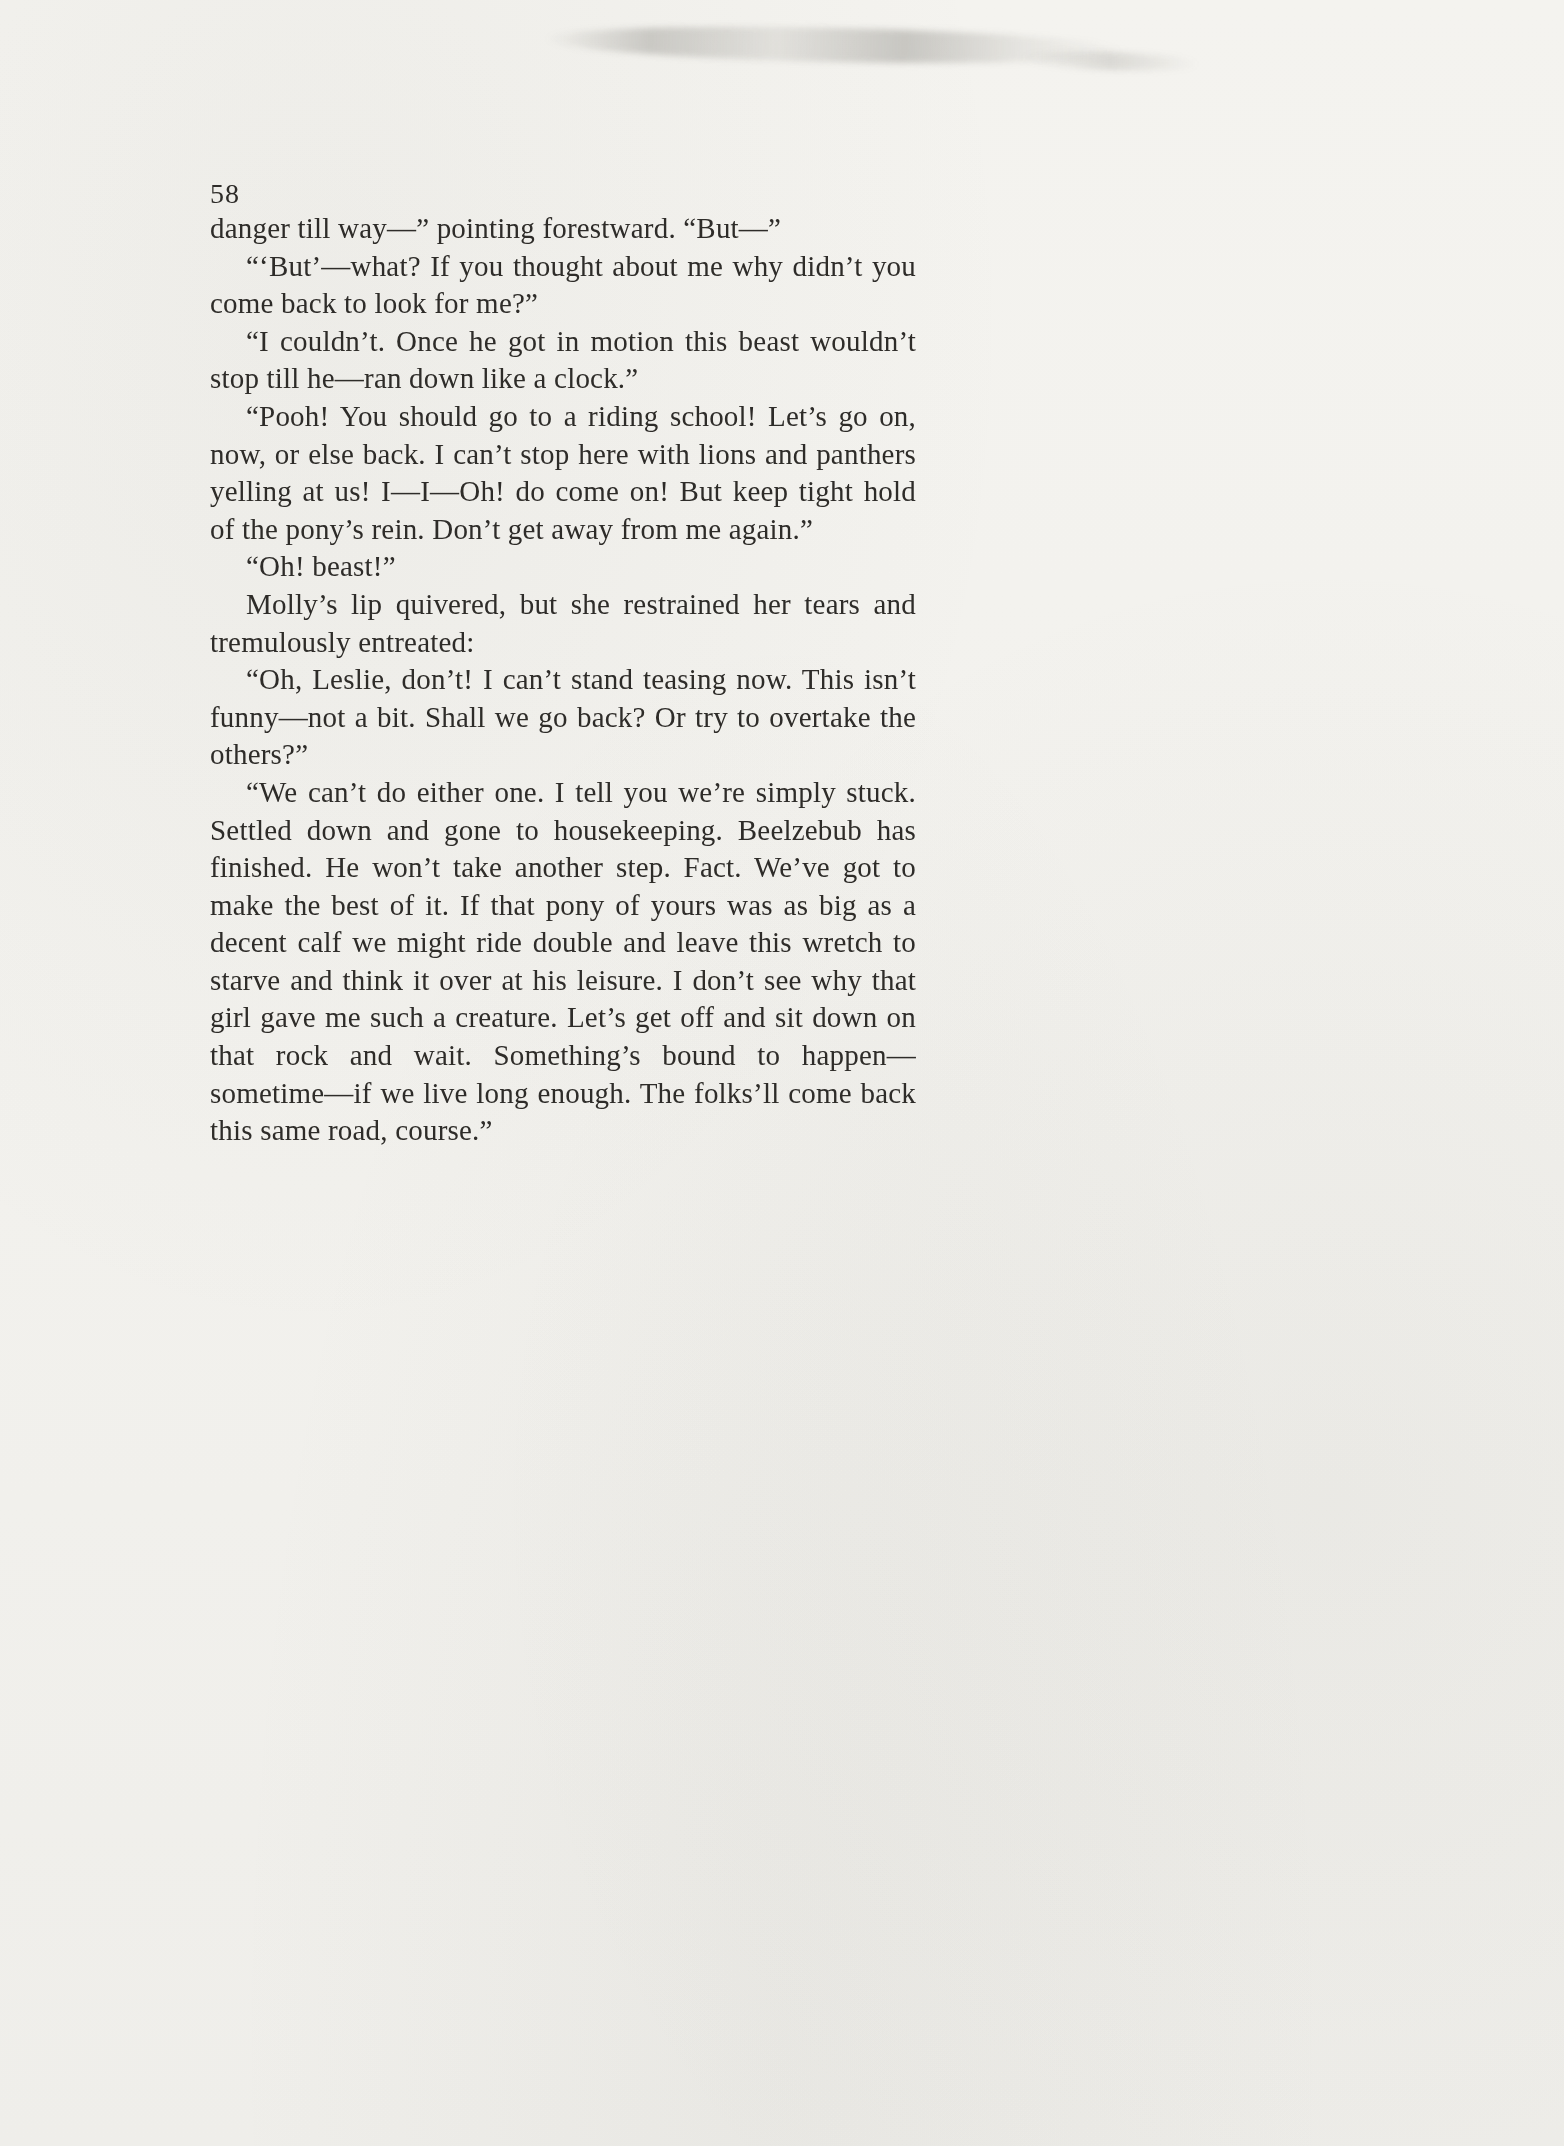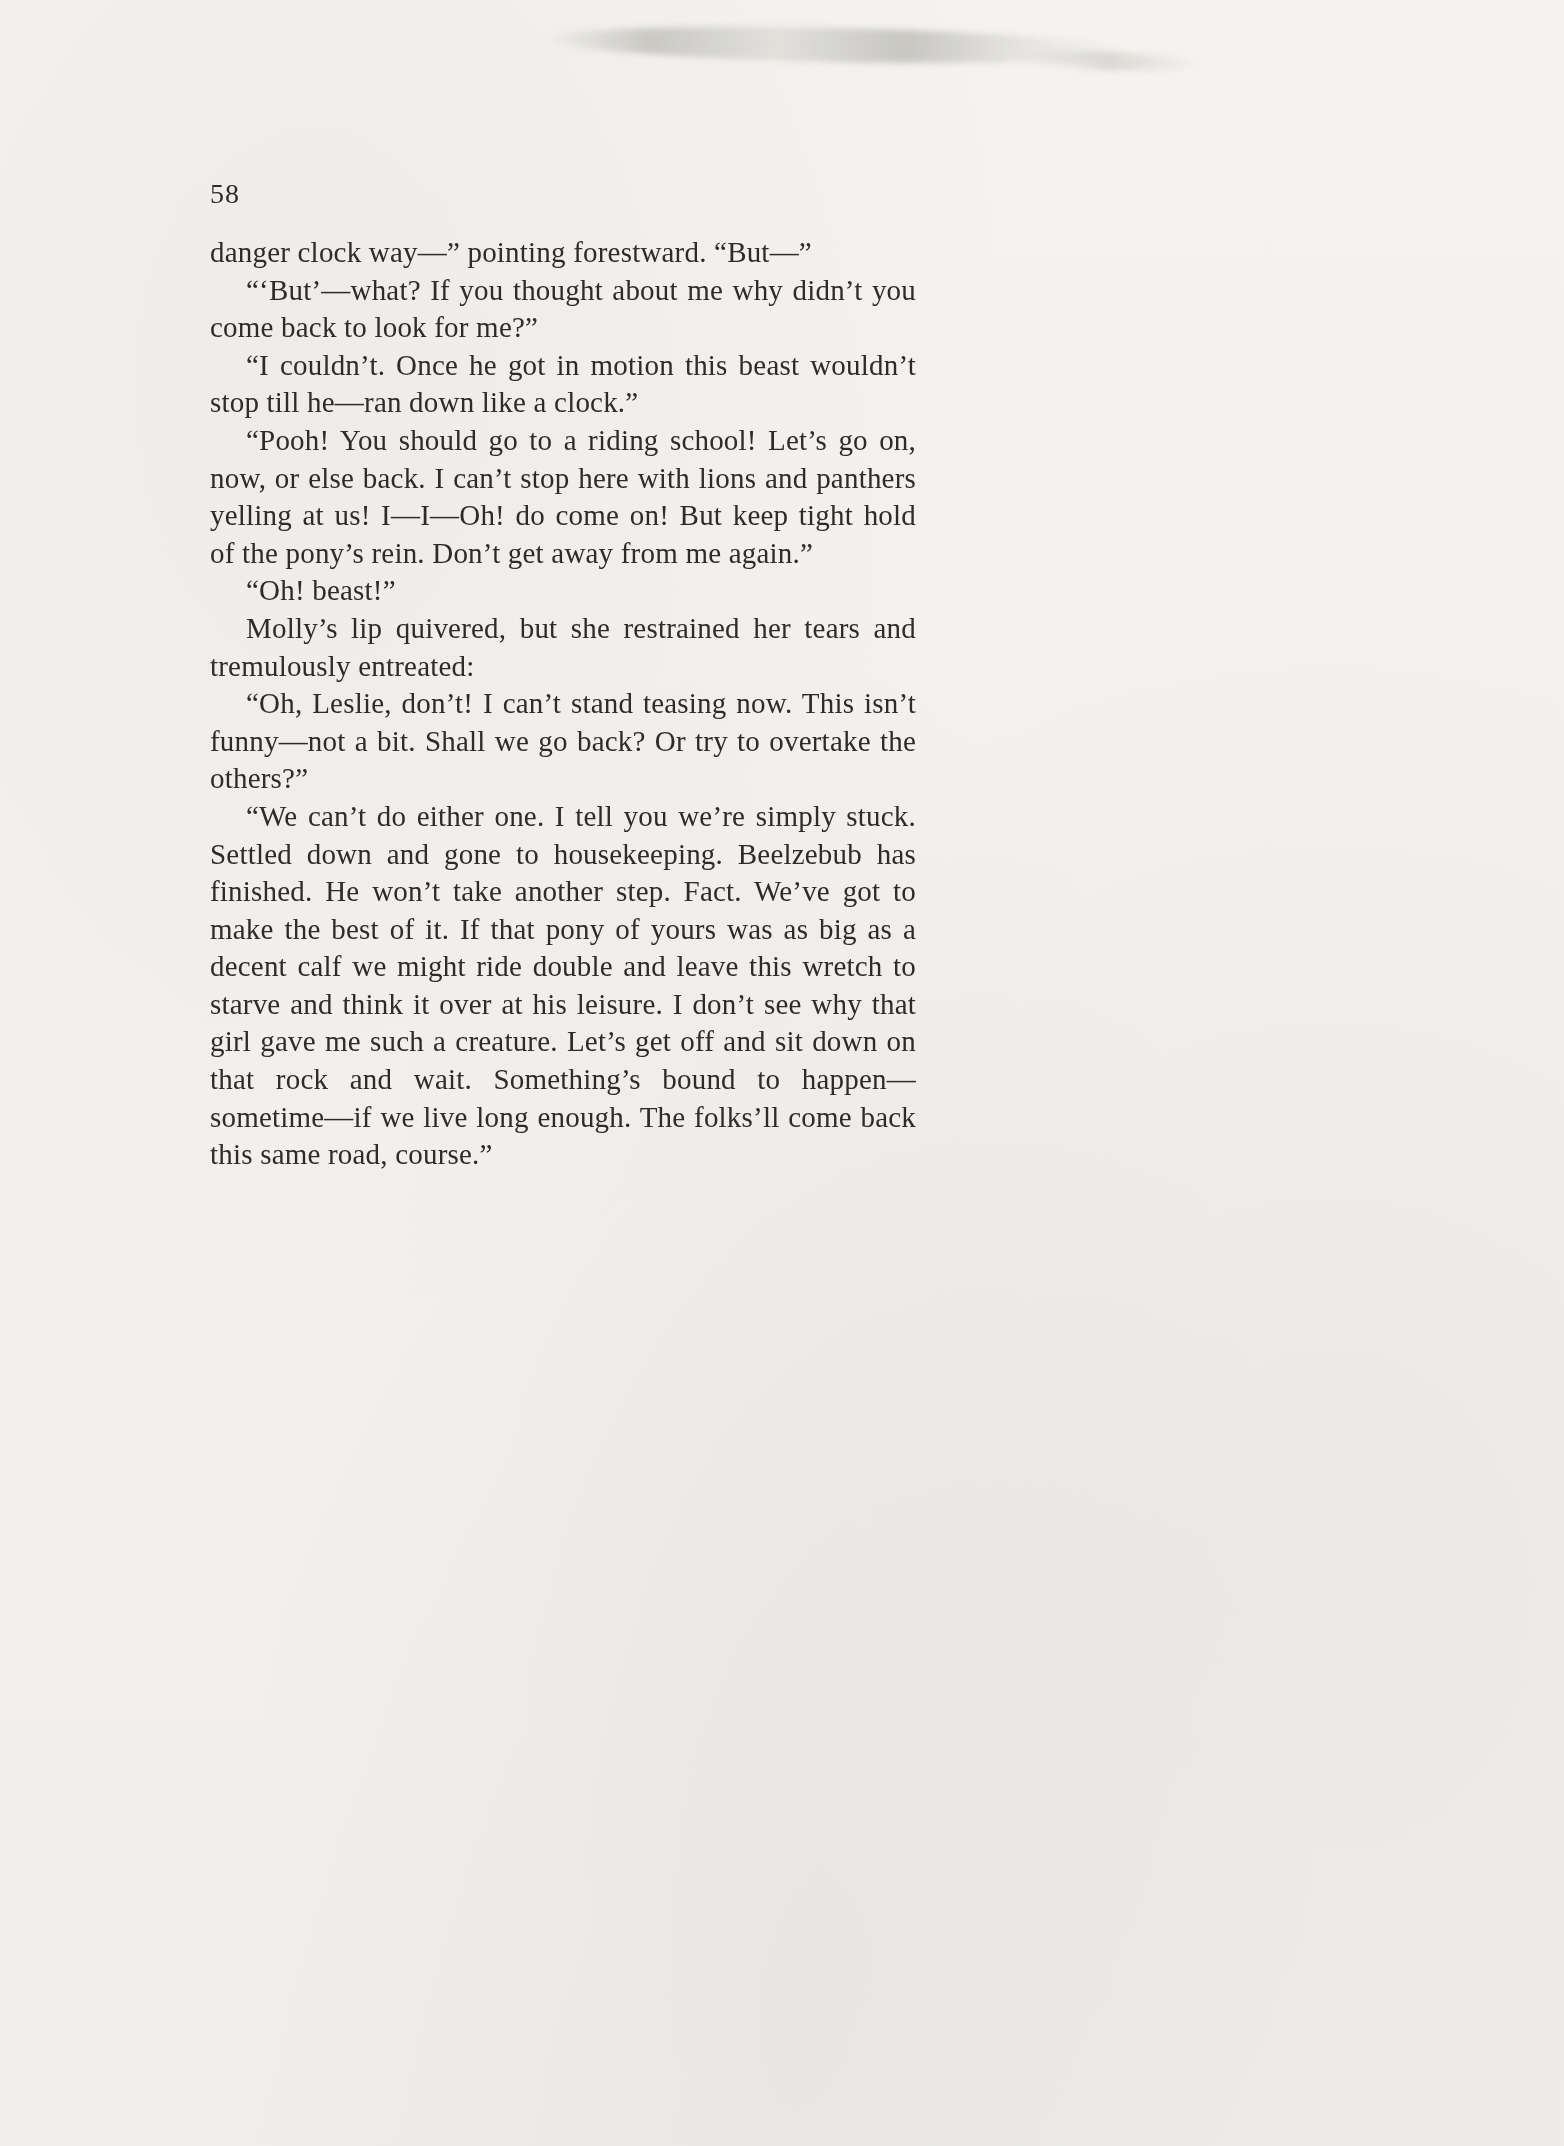--- a/index.html
+++ b/index.html
@@ -56,21 +56,20 @@
   .content {
     position: absolute;
     left: 210px;
     top: 178px;
     width: 706px;
     color: #2e2c29;
   }
   .header-row {
     display: flex;
     align-items: baseline;
-    margin-bottom: 24px;
     flex-direction: column;
   }
   .page-number {
     font-size: 28px;
     width: 90px;
     flex: 0 0 auto;
     letter-spacing: 1px;
   }
   .running-title {
     flex: 1 1 auto;
@@ -103,21 +102,21 @@
   <div class="smudge"></div>
   <div class="smudge2"></div>
 
   <div class="content">
 
     <div class="header-row">
       <span class="page-number">58</span>
     </div>
 
     <div class="body-text">
-      <p class="no-indent">danger clock way—” pointing forestward. “But—”</p>
+      <p class="no-indent">danger till way—” pointing forestward. “But—”</p>
       <p>“‘But’—what? If you thought about me why didn’t you come back to look for me?”</p>
       <p>“I couldn’t. Once he got in motion this beast wouldn’t stop till he—ran down like a clock.”</p>
       <p>“Pooh! You should go to a riding school! Let’s go on, now, or else back. I can’t stop here with lions and panthers yelling at us! I—I—Oh! do come on! But keep tight hold of the pony’s rein. Don’t get away from me again.”</p>
       <p>“Oh! beast!”</p>
       <p>Molly’s lip quivered, but she restrained her tears and tremulously entreated:</p>
       <p>“Oh, Leslie, don’t! I can’t stand teasing now. This isn’t funny—not a bit. Shall we go back? Or try to overtake the others?”</p>
       <p>“We can’t do either one. I tell you we’re simply stuck. Settled down and gone to housekeeping. Beelzebub has finished. He won’t take another step. Fact. We’ve got to make the best of it. If that pony of yours was as big as a decent calf we might ride double and leave this wretch to starve and think it over at his leisure. I don’t see why that girl gave me such a creature. Let’s get off and sit down on that rock and wait. Something’s bound to happen—sometime—if we live long enough. The folks’ll come back this same road, course.”</p>
     </div>
 
   </div>

